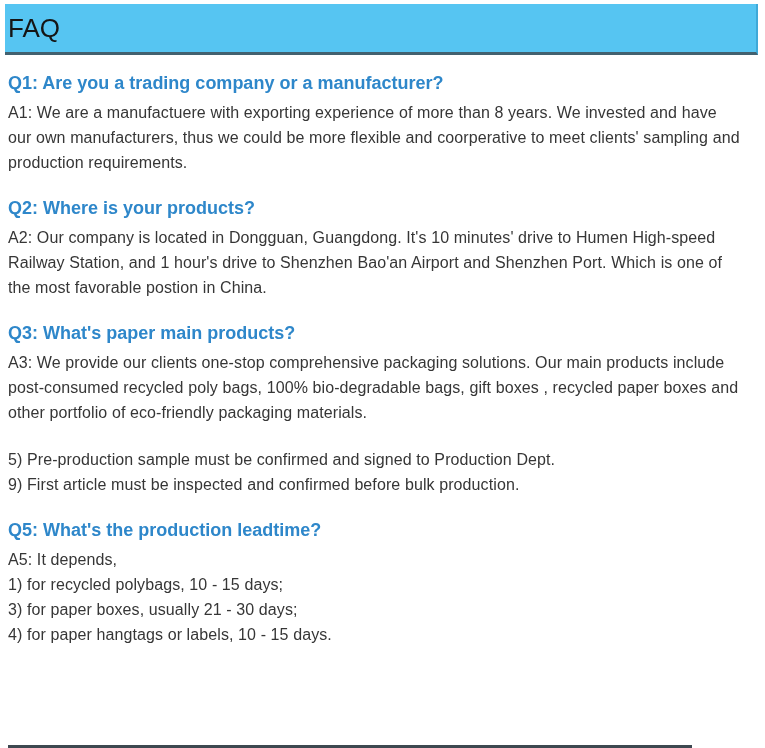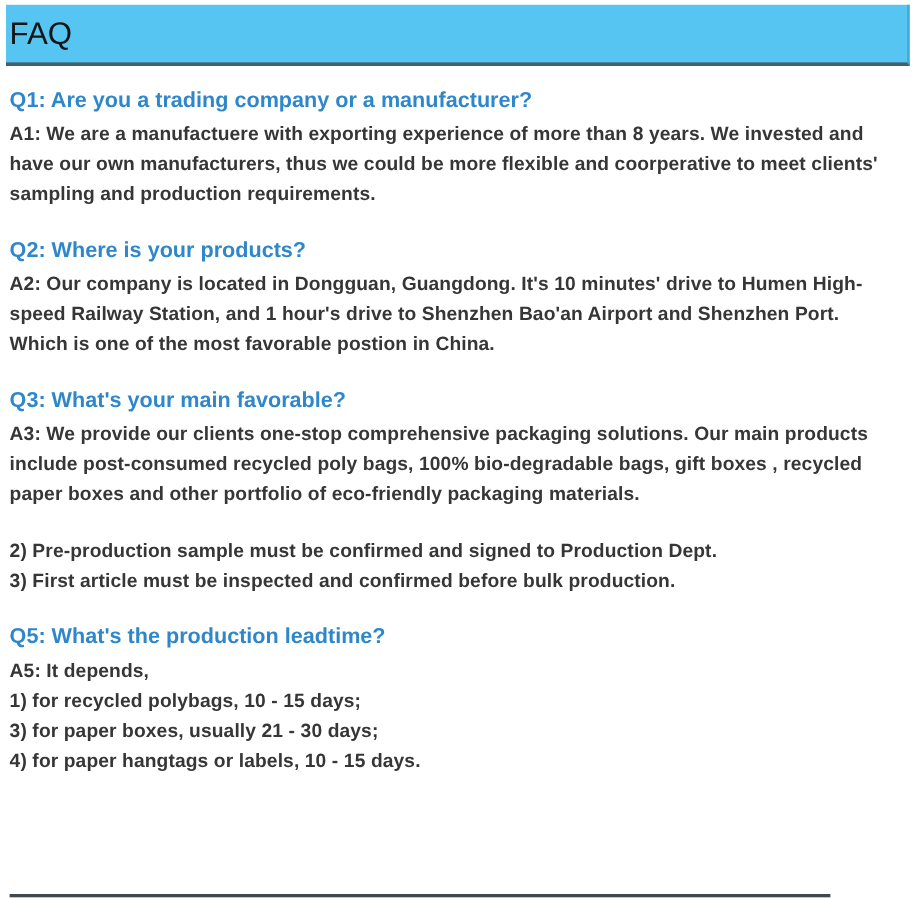--- a/index.html
+++ b/index.html
@@ -53,21 +53,20 @@
     color: var(--question, #2e87ca);
   }
   .answer {
     margin: 0;
   }
   .answer-line {
     font-size: 16px;
     line-height: 25px;
     color: var(--body-text, #363636);
     letter-spacing: 0.1px;
-    font-weight: bold;
   }
   .next-section-divider {
     position: absolute;
     left: 8px;
     top: 745px;
     width: 684px;
     height: 3px;
     background: var(--divider, #3d4850);
   }
 </style>
@@ -90,30 +89,30 @@
     </section>
 
     <section class="faq-section">
       <h2 class="question">Q2: Where is your products?</h2>
       <div class="answer">
           <div class="answer-line">A2: Our company is located in Dongguan, Guangdong. It's 10 minutes' drive to Humen High-speed Railway Station, and 1 hour's drive to Shenzhen Bao'an Airport and Shenzhen Port. Which is one of the most favorable postion in China.</div>
         </div>
     </section>
 
     <section class="faq-section">
-      <h2 class="question">Q3: What's your main favorable?</h2>
+      <h2 class="question">Q3: What's paper main products?</h2>
       <div class="answer">
           <div class="answer-line">A3: We provide our clients one-stop comprehensive packaging solutions. Our main products include post-consumed recycled poly bags, 100% bio-degradable bags, gift boxes , recycled paper boxes and other portfolio of eco-friendly packaging materials.</div>
         </div>
     </section>
 
     <section class="faq-section">
       <div class="answer">
-          <div class="answer-line">2) Pre-production sample must be confirmed and signed to Production Dept.</div>
-          <div class="answer-line">3) First article must be inspected and confirmed before bulk production.</div>
+          <div class="answer-line">5) Pre-production sample must be confirmed and signed to Production Dept.</div>
+          <div class="answer-line">9) First article must be inspected and confirmed before bulk production.</div>
         </div>
     </section>
 
     <section class="faq-section">
       <h2 class="question">Q5: What's the production leadtime?</h2>
       <div class="answer">
           <div class="answer-line">A5: It depends,</div>
           <div class="answer-line">1) for recycled polybags, 10 - 15 days;</div>
           <div class="answer-line">3) for paper boxes, usually 21 - 30 days;</div>
           <div class="answer-line">4) for paper hangtags or labels, 10 - 15 days.</div>

